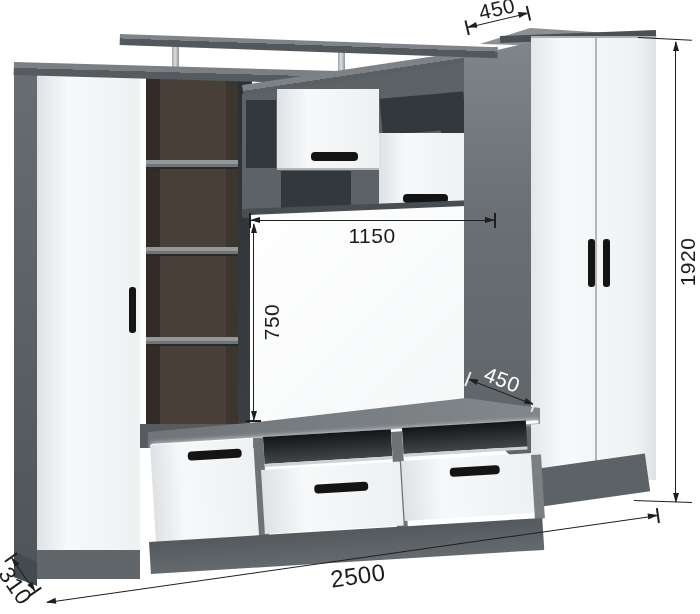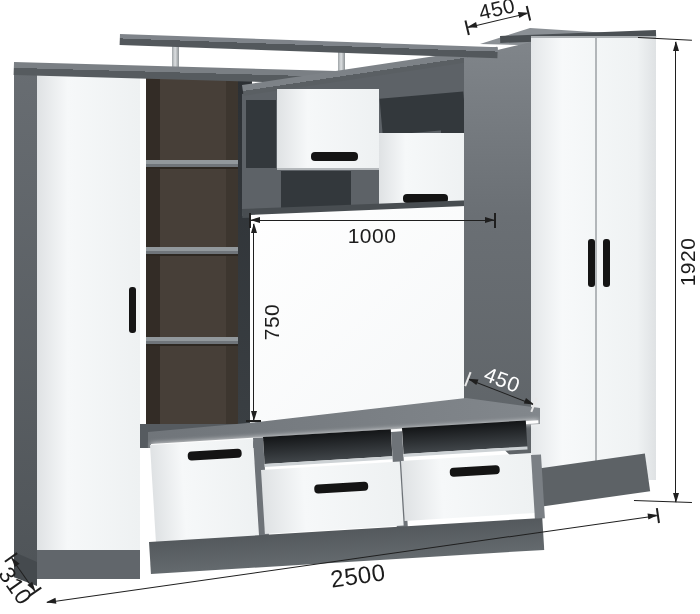--- a/index.html
+++ b/index.html
@@ -104,21 +104,21 @@
     <span class="ar e"></span>
   </div>
   <div class="lbl" style="left:688px;top:262px;--r:-90deg;">1920</div>
 
   <div class="dl" style="left:251px;top:220px;width:243px;">
     <span class="ar s"></span>
     <span class="ar e"></span>
     <span class="tk s"></span>
     <span class="tk e"></span>
   </div>
-  <div class="lbl" style="left:372px;top:236px;">1000</div>
+  <div class="lbl" style="left:372px;top:236px;">1150</div>
 
   <div class="dl" style="left:254px;top:224px;width:196px;transform:rotate(90deg);">
     <span class="ar s"></span>
     <span class="ar e"></span>
     <span class="tk e"></span>
   </div>
   <div class="lbl" style="left:272px;top:322px;--r:-90deg;">750</div>
 
   <div class="dl" style="left:469px;top:379px;width:69px;transform:rotate(21.3deg);">
     <span class="ar s"></span>

